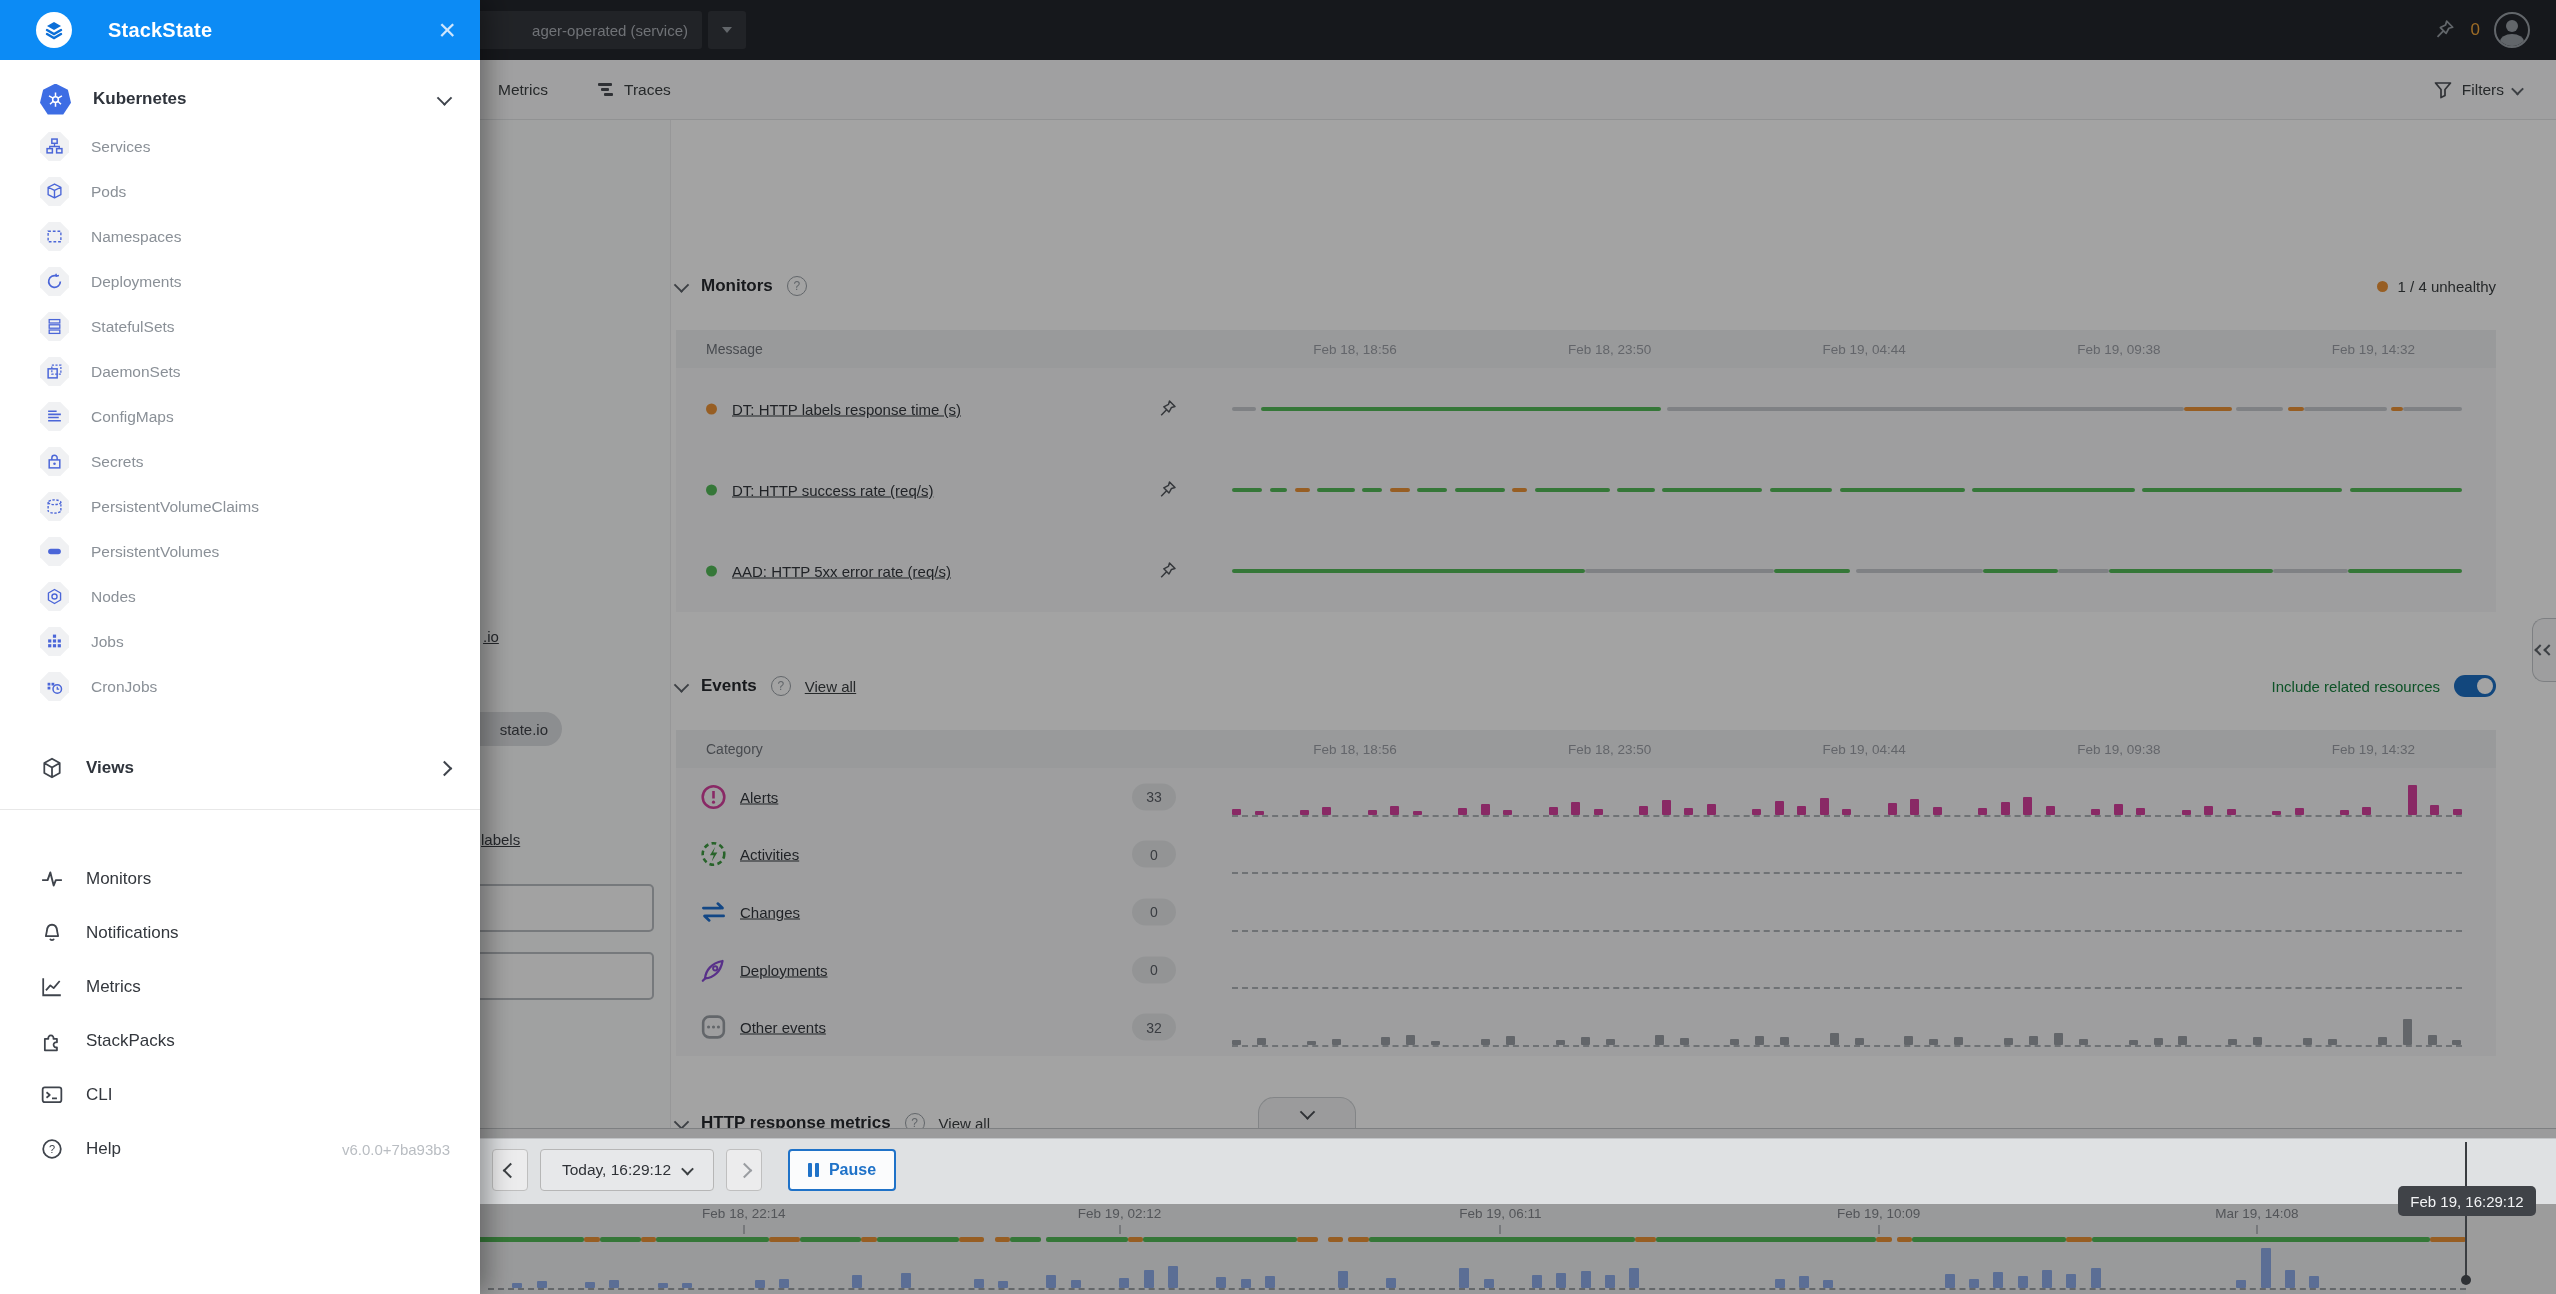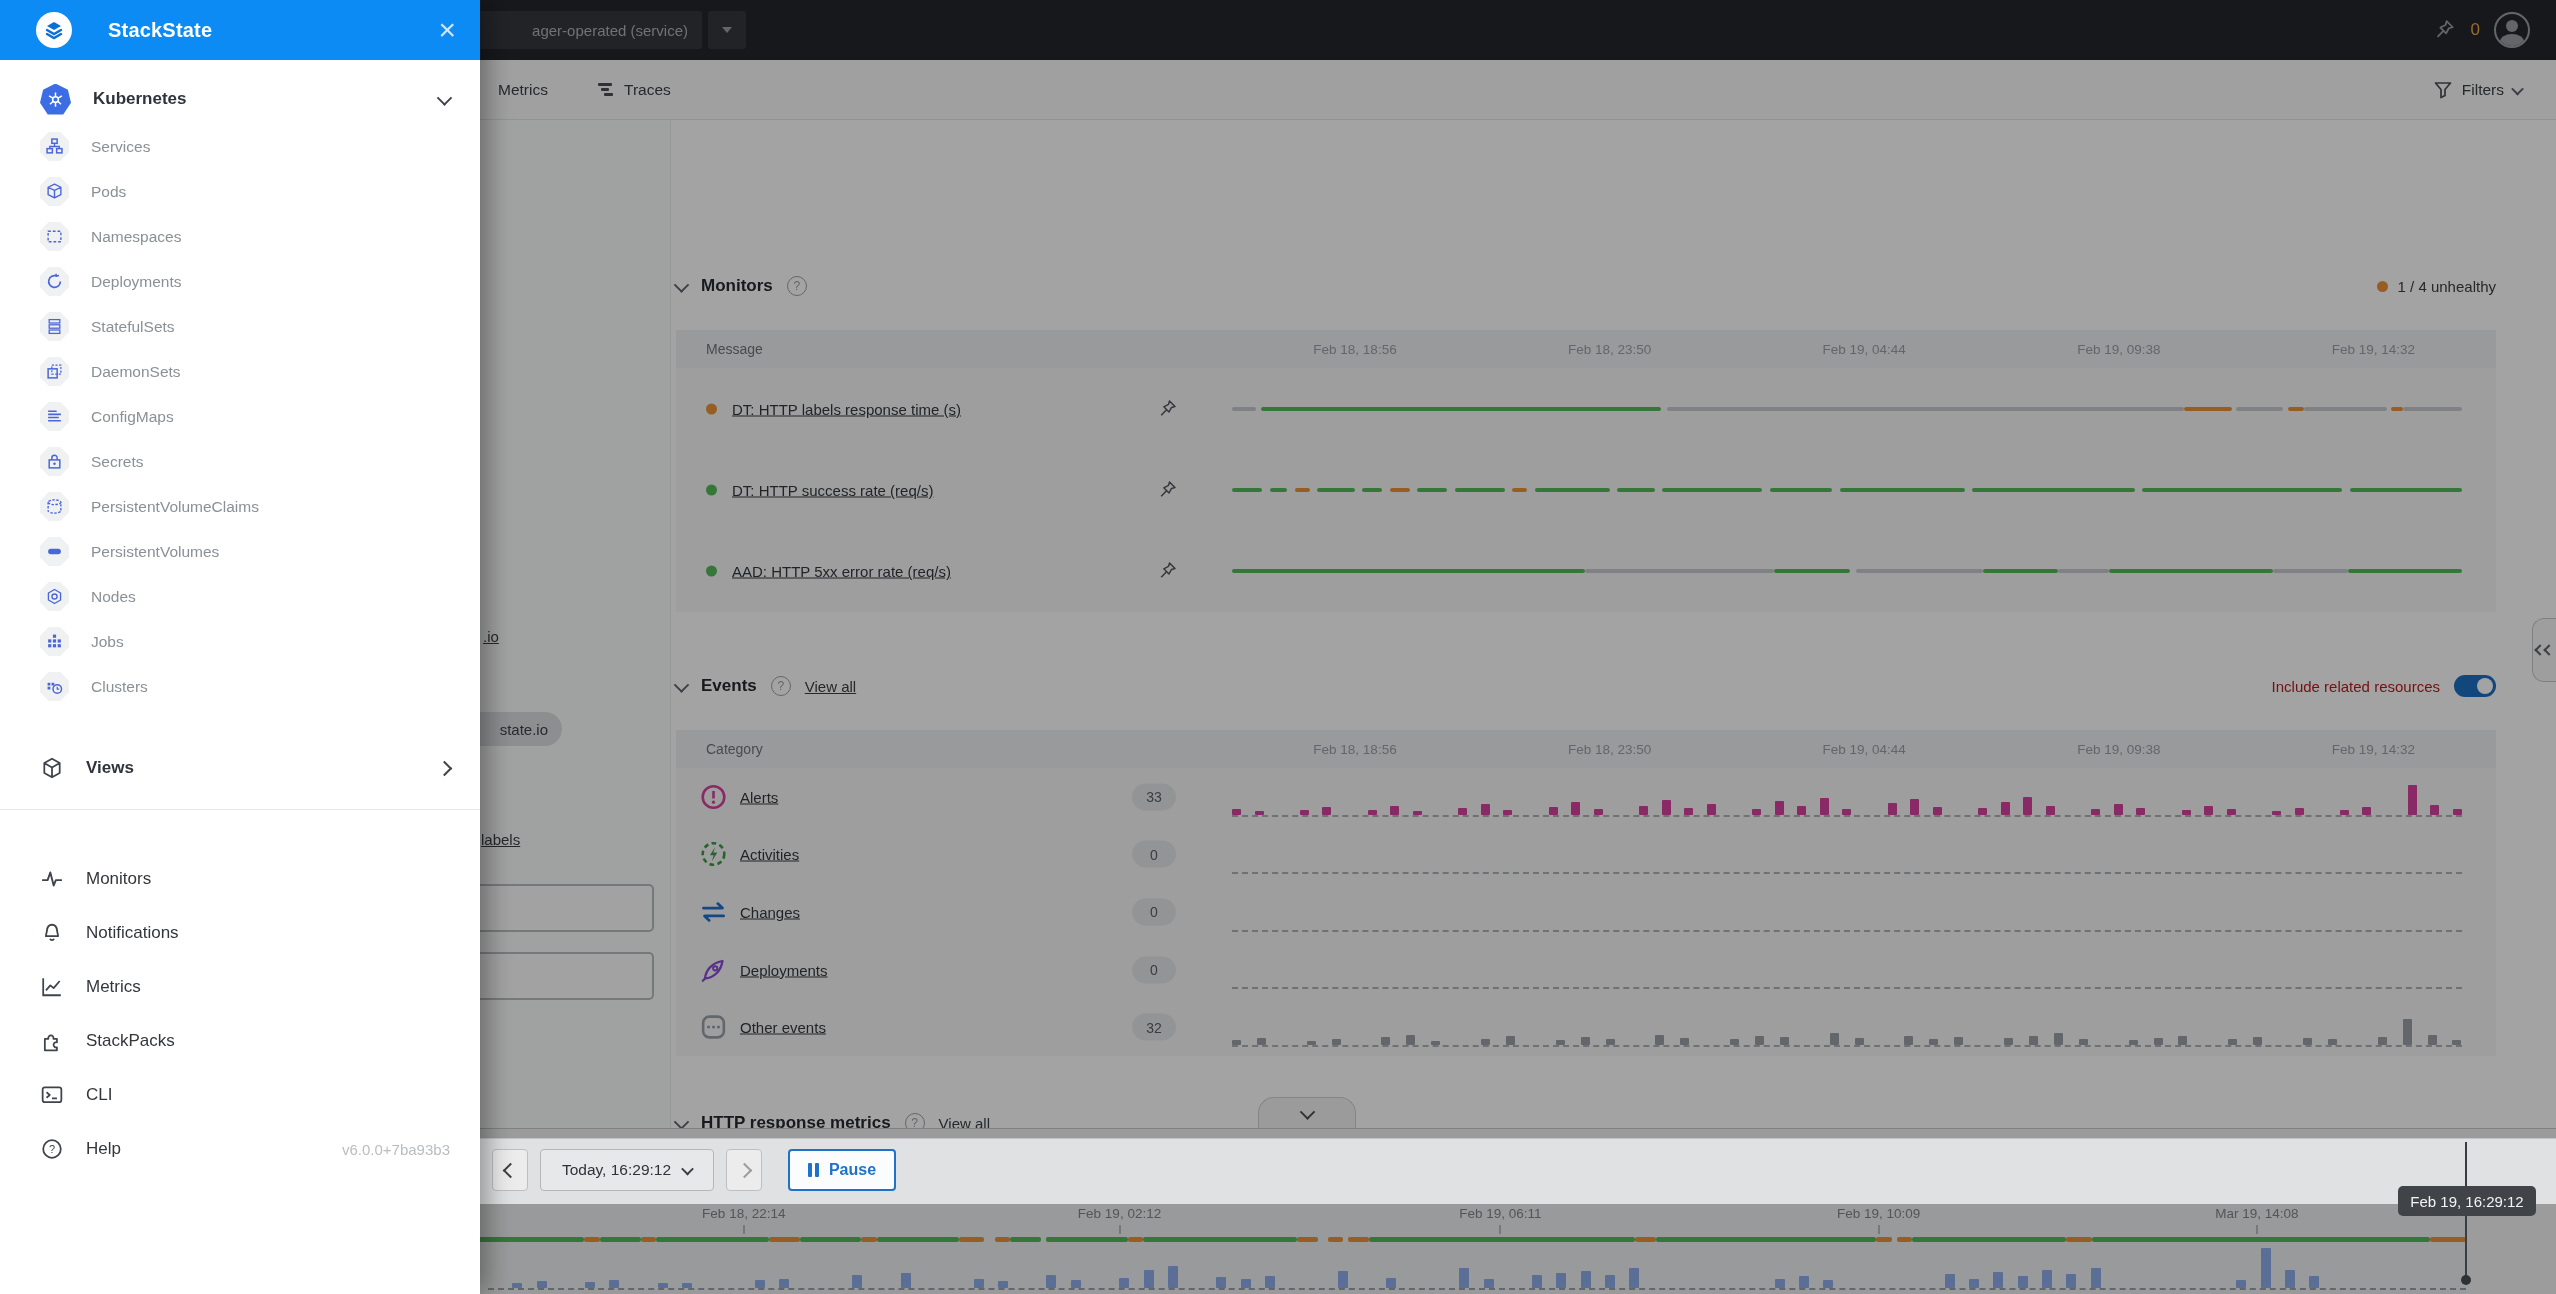--- a/index.html
+++ b/index.html
@@ -280,21 +280,21 @@
       </div>
     </div>
   </div>
 
 <div class="sec-header" style="top:668px;">
   <span class="chev down"></span>
   <span class="sec-title">Events</span>
   <span class="help-circle">?</span>
   <a class="link">View all</a>
   <span class="health-summary" style="gap:14px;">
-    <span style="font-size:15px;color:#b91c1c;">Include related resources</span>
+    <span style="font-size:15px;color:#15803d;">Include related resources</span>
     <span style="width:42px;height:22px;border-radius:11px;background:#1d6fc4;position:relative;display:inline-block;">
       <i style="position:absolute;right:3px;top:3px;width:16px;height:16px;border-radius:50%;background:#fff;"></i>
     </span>
   </span>
 </div>
 <div class="panel" id="events-panel" style="top:730px;height:326px;">
   <div class="thead">
     <span class="col-label">Category</span>
   <span class="ts" style="left: 679px;">Feb 18, 18:56</span>
       <span class="ts" style="left: 933.61px;">Feb 18, 23:50</span>
@@ -801,21 +801,21 @@
           <svg width="17" height="17" viewBox="0 0 16 16">
             <g fill="#4b66d8">
               <rect x="1.5" y="4.5" width="2.6" height="2.6"></rect>
               <rect x="5.2" y="4.5" width="2.6" height="2.6"></rect>
               <rect x="1.5" y="8.2" width="2.6" height="2.6"></rect>
             </g>
             <circle cx="10.6" cy="10.4" r="4" fill="none" stroke="#4b66d8" stroke-width="1.4"></circle>
             <path d="M10.6 8.3 V10.4 H12.4" fill="none" stroke="#4b66d8" stroke-width="1.2"></path>
           </svg>
         </span>
-      <span class="lbl">Clusters</span>
+      <span class="lbl">CronJobs</span>
       </div>
       <div class="d-item header-item views-item">
         <span class="util-icon">
           <svg width="22" height="22" viewBox="0 0 20 20">
             <path d="M10 1.5 L17 5.5 V14.5 L10 18.5 L3 14.5 V5.5 Z M3 5.5 L10 9.5 L17 5.5 M10 9.5 V18.5" fill="none" stroke="#3f444c" stroke-width="1.6" stroke-linejoin="round"></path>
           </svg>
         </span>
     <span class="lbl dark">Views</span>
     <span class="spacer"></span>
         <span class="chev right" style="border-color:#3f444c;"></span>

